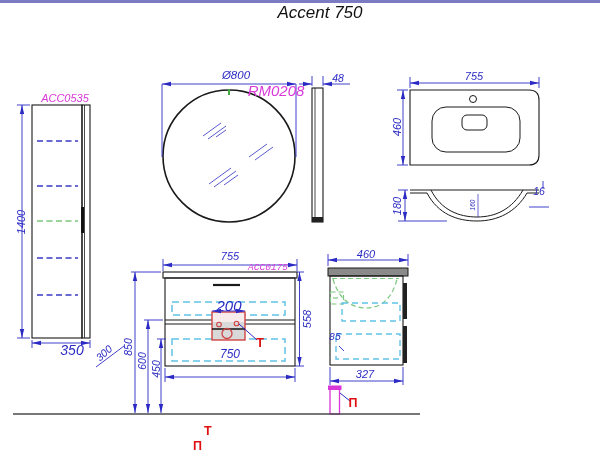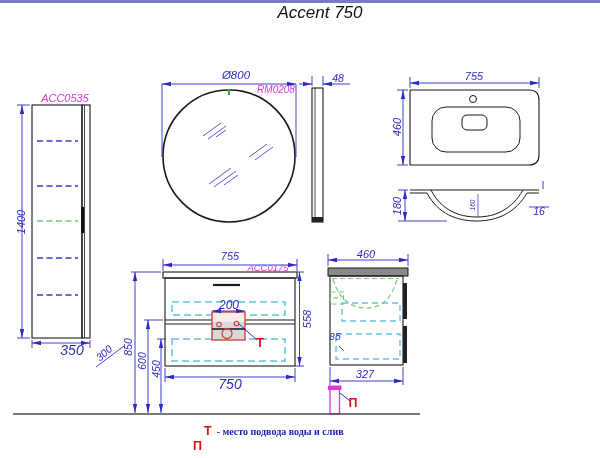--- a/index.html
+++ b/index.html
@@ -197,44 +197,43 @@
   </svg>
 
   <span class="lbl title" style="left:320px;top:12px;">Accent 750</span>
 
   <span class="lbl code" style="left:65px;top:98px;font-size:11px;text-align:right;">ACC0535</span>
   <span class="lbl rot" style="left:21px;top:222px;font-size:11px;">1400</span>
   <span class="lbl" style="left:72px;top:350px;font-size:14px;">350</span>
   <span class="lbl rot45" style="left:104px;top:353px;font-size:10.5px;">300</span>
 
   <span class="lbl" style="left:228px;top:76px;font-size:11.5px;margin-left:8px;">Ø800</span>
-  <span class="lbl code" style="left:276px;top:90px;font-size:10px;">RM0208</span>
+  <span class="lbl code" style="left:276px;top:90px;font-size:15px;">RM0208</span>
   <span class="lbl" style="left:338px;top:78px;font-size:10.5px;">48</span>
 
   <span class="lbl" style="left:474px;top:76px;font-size:11px;">755</span>
   <span class="lbl rot" style="left:397px;top:127px;font-size:11px;">460</span>
   <span class="lbl rot" style="left:397px;top:206px;font-size:11px;">180</span>
   <span class="lbl rot" style="left:473px;top:205px;font-size:6.5px;">160</span>
-  <span class="lbl" style="left:539px;top:211px;font-size:10.5px;">16</span>
+  <span class="lbl" style="left:539px;top:191px;font-size:10.5px;">16</span>
 
   <span class="lbl" style="left:230px;top:256px;font-size:11px;">755</span>
-  <span class="lbl code" style="left:268px;top:268px;font-size:9.5px;">ACC0175</span>
-  <span class="lbl" style="left:229px;top:305px;font-size:12px;">200</span>
+  <span class="lbl code" style="left:268px;top:268px;font-size:9.5px;font-family:Liberation Mono, monospace;">ACC0175</span>
+  <span class="lbl" style="left:229px;top:305px;font-size:15px;">200</span>
   <span class="lbl rot" style="left:307px;top:319px;font-size:11px;">558</span>
   <span class="lbl rot" style="left:128px;top:347px;font-size:10.5px;">850</span>
   <span class="lbl rot" style="left:142px;top:361px;font-size:10.5px;">600</span>
   <span class="lbl rot" style="left:156px;top:369px;font-size:10.5px;">450</span>
-  <span class="lbl" style="left:230px;top:384px;font-size:14px;">750</span>
+  <span class="lbl" style="left:230px;top:354px;font-size:12px;">750</span>
   <span class="lbl marker" style="left:260px;top:343px;font-size:12.5px;">Т</span>
 
   <span class="lbl" style="left:366px;top:254px;font-size:11px;">460</span>
   <span class="lbl" style="left:335px;top:338px;font-size:10px;font-family:Liberation Mono, monospace;">85</span>
   <span class="lbl" style="left:365px;top:374px;font-size:11px;">327</span>
   <span class="lbl marker" style="left:353px;top:403px;font-size:12.5px;">П</span>
 
   <div class="legend-row" style="left:204px;top:425px;">
     <span class="legend-sym">Т</span>
-    <span class="legend-text">- место подвода воды и слив</span>
   </div>
   <div class="legend-row" style="left:193px;top:440px;">
     <span class="legend-sym">П</span>
   </div>
 </div>
 
 </body></html>

